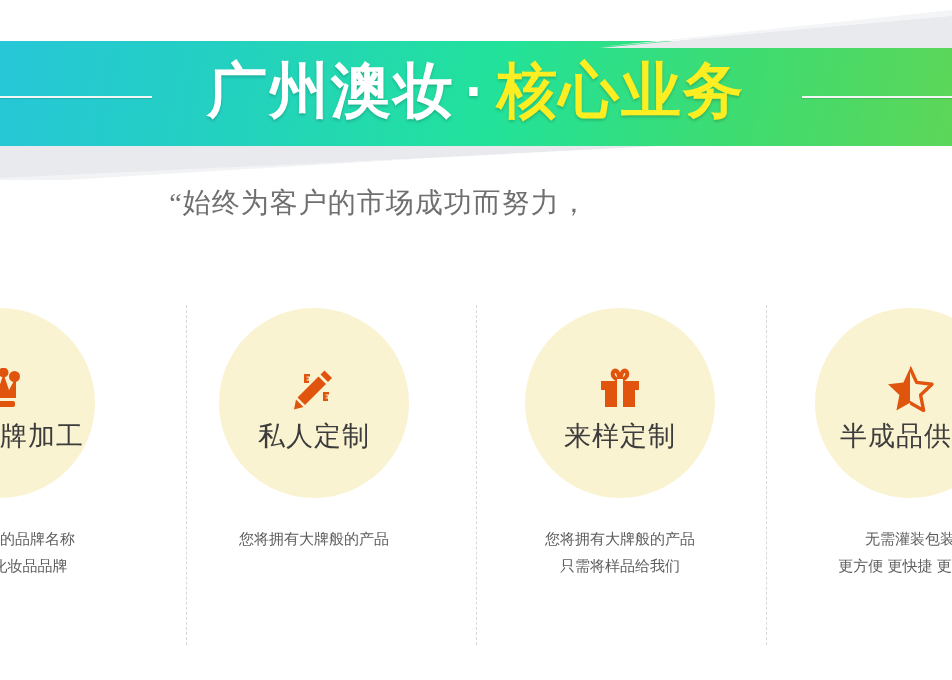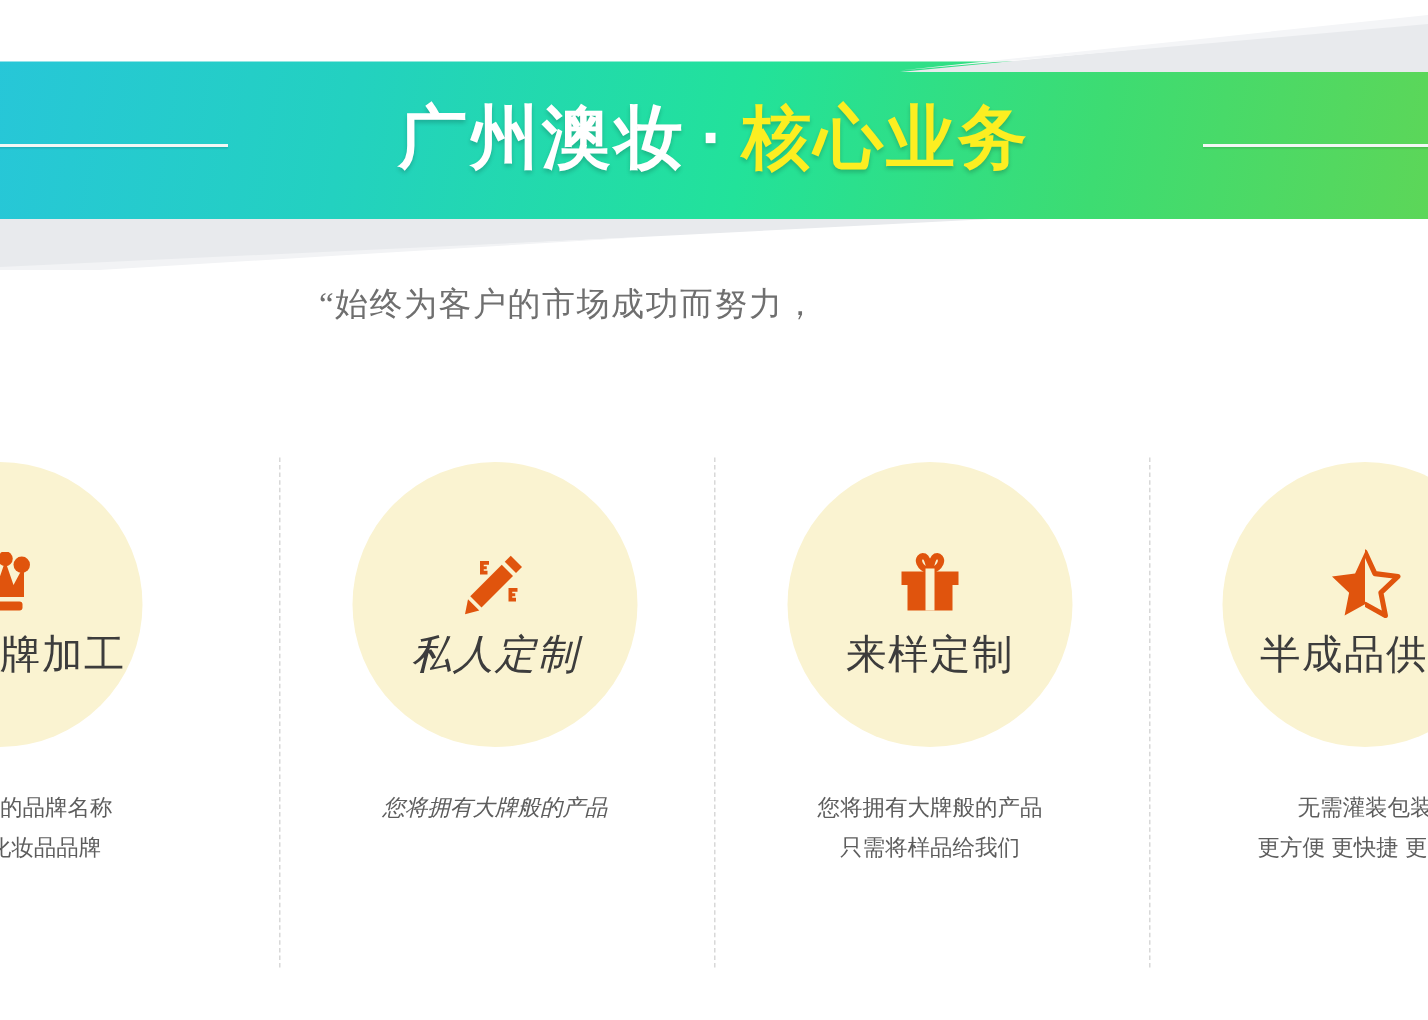--- a/index.html
+++ b/index.html
@@ -51,21 +51,21 @@
     width: 952px;
     height: 48px;
   }
 
   .banner-title {
     position: absolute;
     left: 0;
     top: 56px;
     width: 952px;
     text-align: center;
-    font-size: 46px;
+    font-size: 60px;
     line-height: 70px;
     font-weight: bold;
     letter-spacing: 2px;
     white-space: nowrap;
     font-family: "Liberation Sans", "DejaVu Sans", sans-serif;
   }
   .t-white {
     color: #ffffff;
     text-shadow: 0 2px 3px rgba(0,0,0,0.18);
   }
@@ -90,42 +90,42 @@
 
   
   .slogan {
     position: absolute;
     left: 0;
     top: 182px;
     width: 758px;
     text-align: center;
     color: #6f6f6f;
     font-family: "Liberation Serif", "DejaVu Serif", serif;
-    font-size: 22px;
+    font-size: 28px;
     line-height: 41px;
     letter-spacing: 1px;
   }
   .slogan .line { display: block; white-space: nowrap; }
 
   
   .cards {
     position: absolute;
     left: 0;
     top: 300px;
     width: 952px;
     height: 360px;
   }
   .card {
     position: absolute;
     top: 0;
     width: 292px;
     height: 360px;
   }
   .card-0 { left: -146px; }
-  .card-1 { left: 184px; font-style: italic; }
+  .card-1 { left: 168px; }
   .card-2 { left: 474px; text-decoration: underline; }
   .card-3 { left: 764px; }
 
   .circle {
     position: absolute;
     left: 50%;
     top: 8px;
     margin-left: -95px;
     width: 190px;
     height: 190px;

